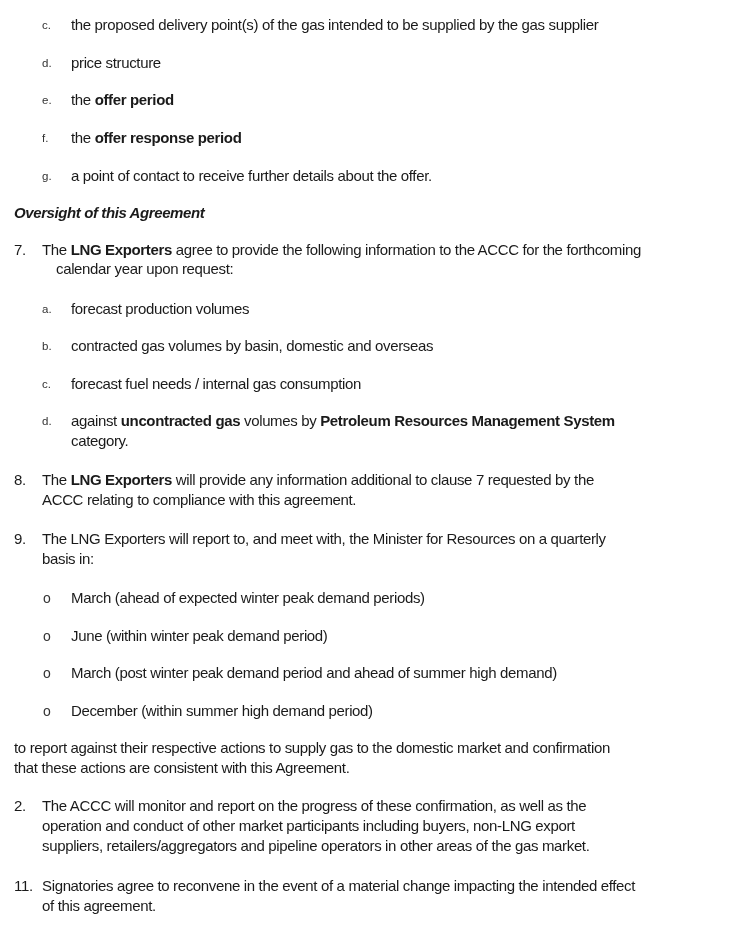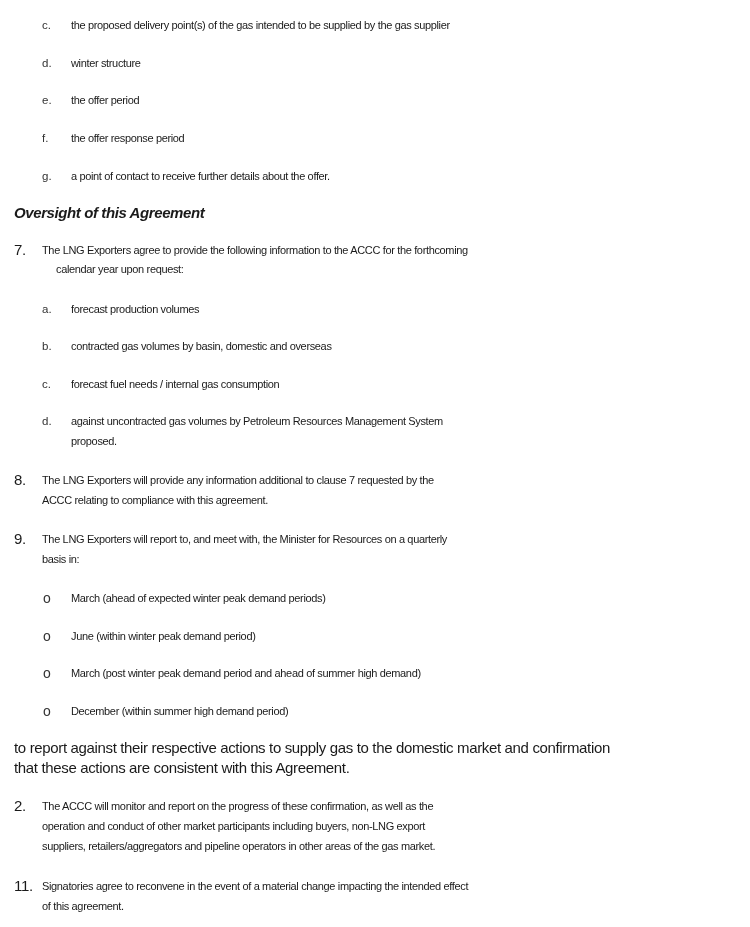--- a/index.html
+++ b/index.html
@@ -1,37 +1,37 @@
 <!DOCTYPE html>
 <html><head>
 <meta charset="utf-8">
 <style>
   html, body { margin: 0; padding: 0; background: #ffffff; }
   body { width: 750px; height: 927px; position: relative; overflow: hidden;
          font-family: "Liberation Sans", sans-serif; color: #1a1a1a; }
-  .line { position: absolute; font-size: 11px; line-height: 20px; white-space: nowrap;
+  .line { position: absolute; font-size: 15px; line-height: 20px; white-space: nowrap;
           letter-spacing: -0.35px; }
   .lbl { position: absolute; font-size: 11.5px; line-height: 20px; color: #333; }
   .num { position: absolute; font-size: 15px; line-height: 20px; letter-spacing: -0.3px; }
   .bul { position: absolute; font-size: 14px; line-height: 20px; color: #333; }
   .para { position: absolute; font-size: 15px; line-height: 20px; letter-spacing: -0.35px; }
-  b { font-weight: normal; }
+  b { font-weight: bold; }
   .heading { position: absolute; font-size: 15px; font-weight: bold; font-style: italic;
              line-height: 20px; letter-spacing: -0.4px; }
 </style>
 </head>
 <body>
 
 <div>
   <span class="lbl" style="left:42px;top:15px">c.</span>
   <span class="line" style="left:71px;top:15px">the proposed delivery point(s) of the gas intended to be supplied by the gas supplier</span>
 </div>
 <div>
   <span class="lbl" style="left:42px;top:53px">d.</span>
-  <span class="line" style="left:71px;top:53px">winter structure</span>
+  <span class="line" style="left:71px;top:53px">price structure</span>
 </div>
 <div>
   <span class="lbl" style="left:42px;top:90px">e.</span>
   <span class="line" style="left:71px;top:90px"><span>the </span><b>offer period</b></span>
 </div>
 <div>
   <span class="lbl" style="left:42px;top:128px">f.</span>
   <span class="line" style="left:71px;top:128px"><span>the </span><b>offer response period</b></span>
 </div>
 <div>
@@ -50,21 +50,21 @@
   <span class="line" style="left:71px;top:299px">forecast production volumes</span>
 
   <span class="lbl" style="left:42px;top:336px">b.</span>
   <span class="line" style="left:71px;top:336px">contracted gas volumes by basin, domestic and overseas</span>
 
   <span class="lbl" style="left:42px;top:374px">c.</span>
   <span class="line" style="left:71px;top:374px">forecast fuel needs / internal gas consumption</span>
 
   <span class="lbl" style="left:42px;top:411px">d.</span>
   <span class="line" style="left:71px;top:411px"><span>against </span><b>uncontracted gas</b><span> volumes by </span><b>Petroleum Resources Management System</b></span>
-  <span class="line" style="left:71px;top:431px">proposed.</span>
+  <span class="line" style="left:71px;top:431px">category.</span>
 </div>
 
 <div>
   <span class="num" style="left:14px;top:470px">8.</span>
   <span class="line" style="left:42px;top:470px"><span>The </span><b>LNG Exporters</b><span> will provide any information additional to clause 7 requested by the</span></span>
   <span class="line" style="left:42px;top:490px">ACCC relating to compliance with this agreement.</span>
 </div>
 
 <div>
   <span class="num" style="left:14px;top:529px">9.</span>

